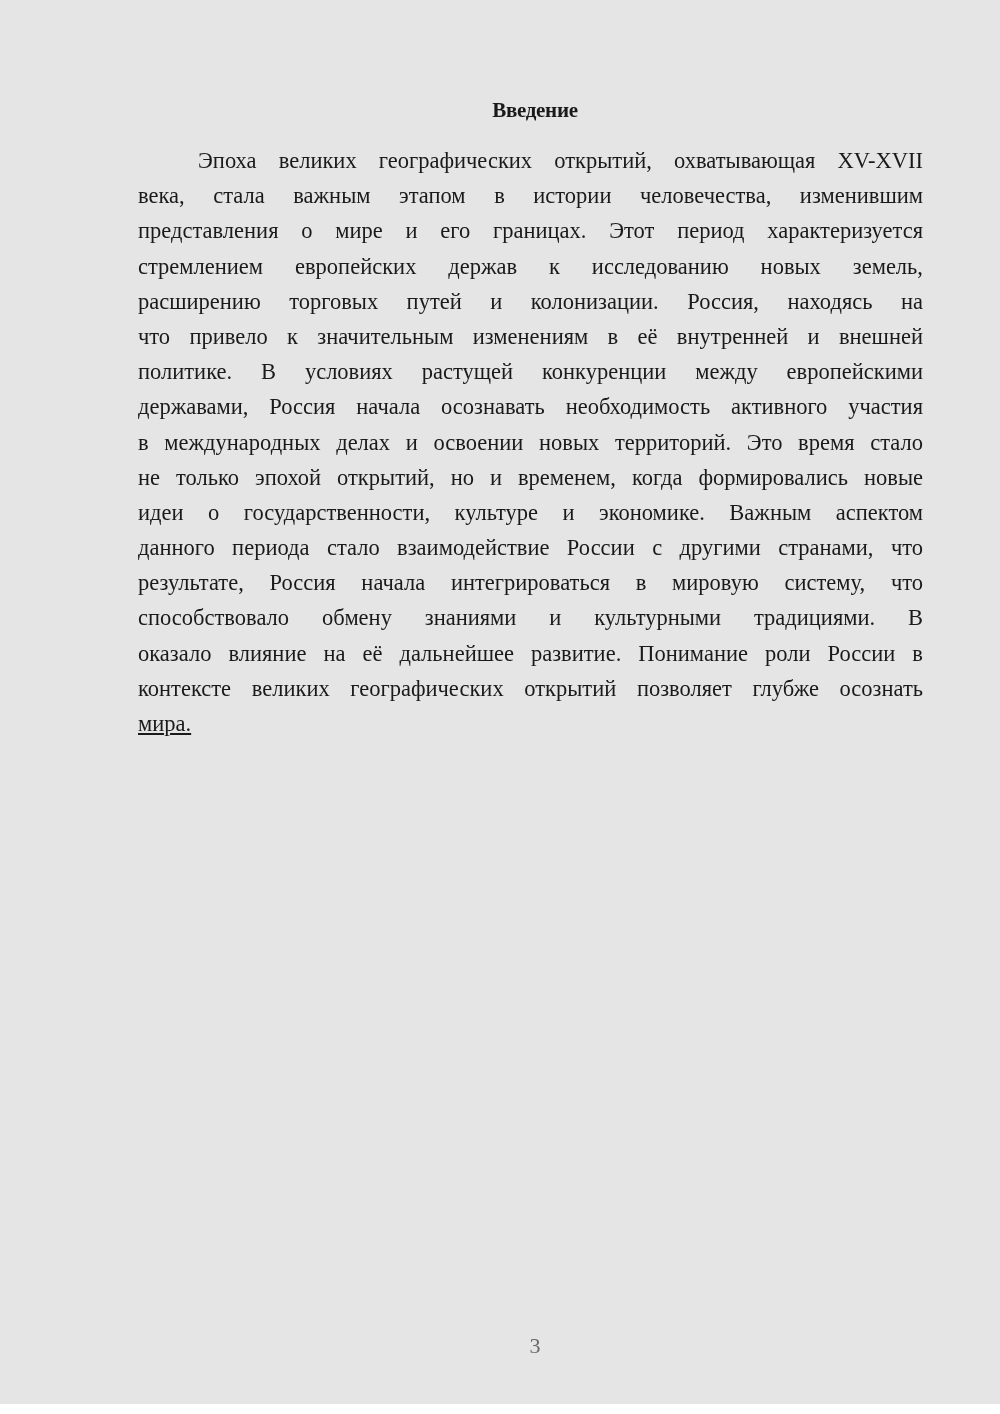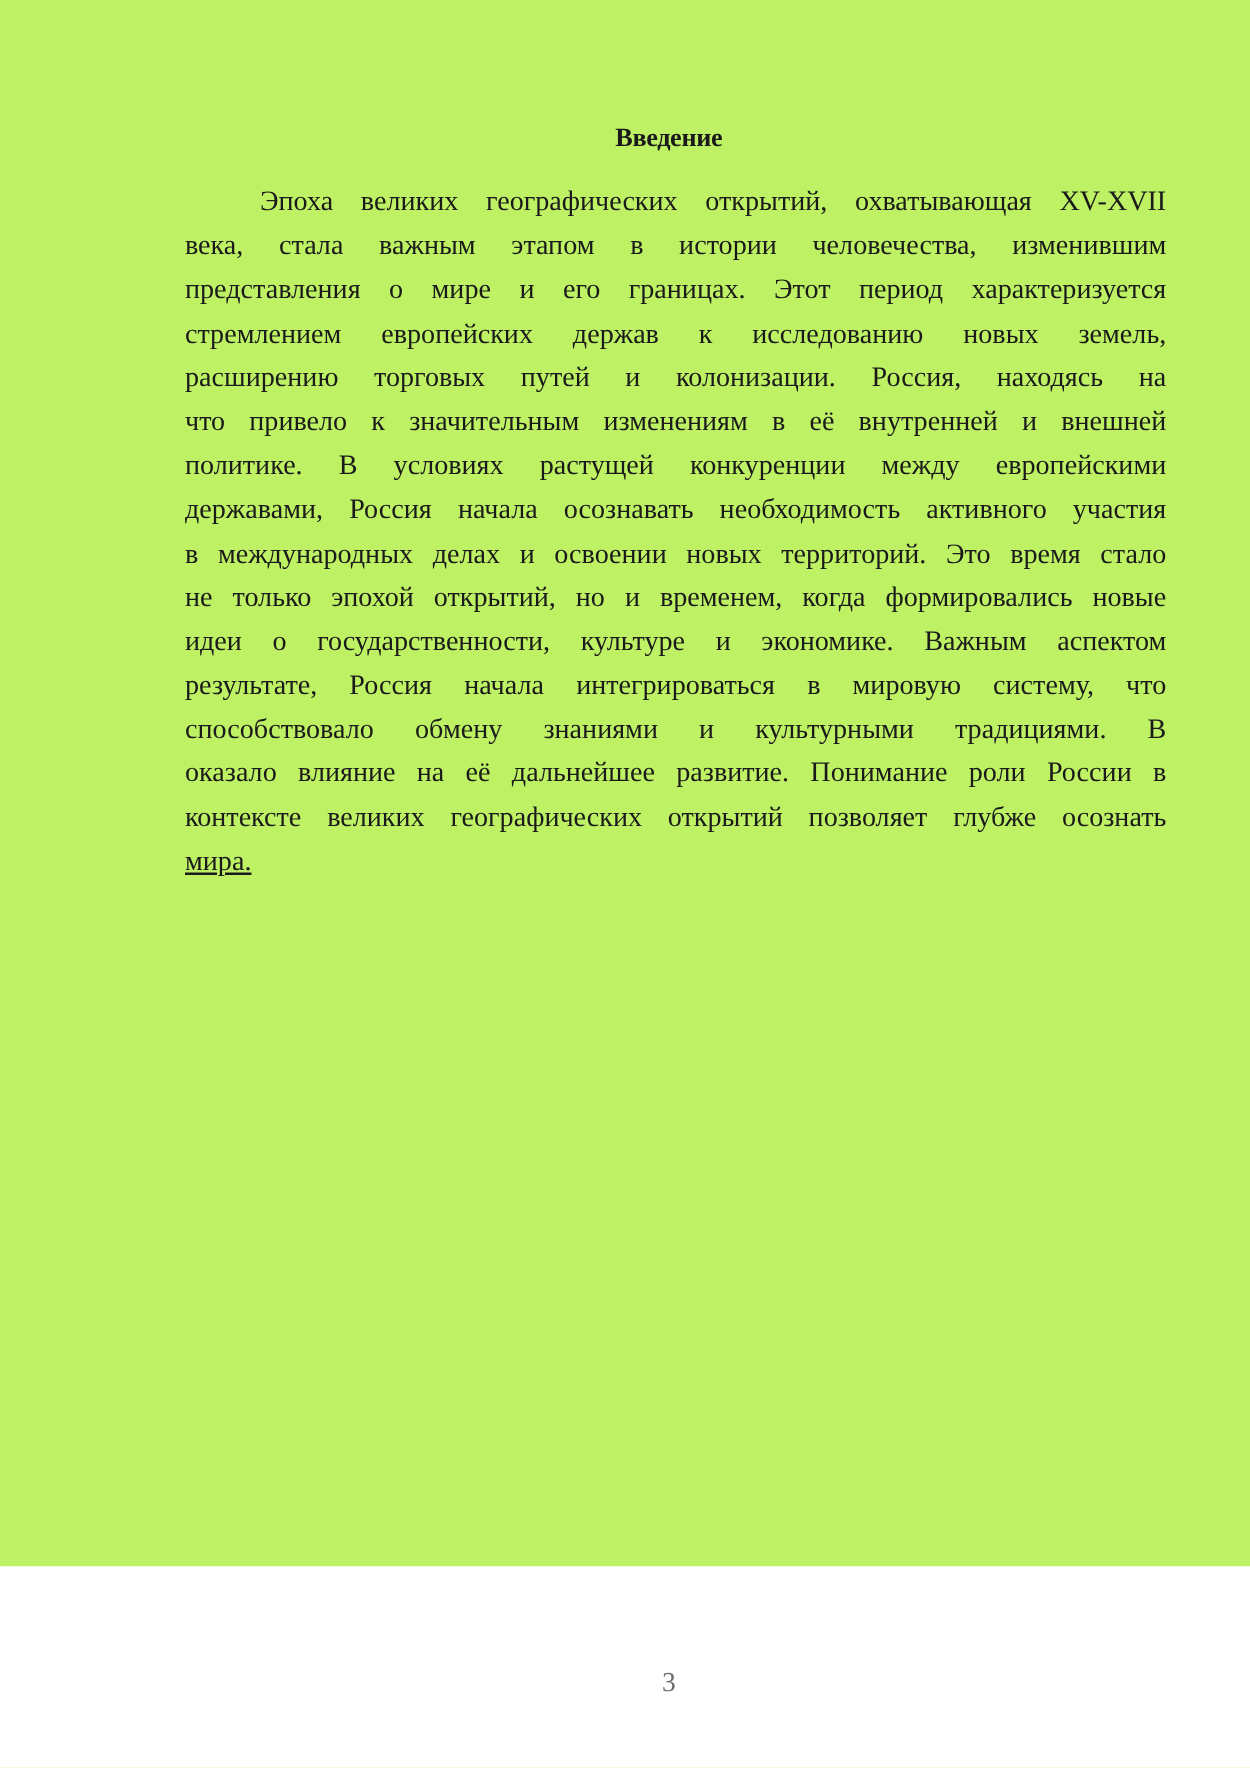--- a/index.html
+++ b/index.html
@@ -12,37 +12,37 @@
       height: 1414px;
       position: relative;
       overflow: hidden;
       font-family: "Liberation Serif", "DejaVu Serif", serif;
       color: #1a1a1a;
     }
     .page {
       position: absolute;
       left: 0; top: 0;
       width: 1000px;
-      height: 1253px;
-      background: #bef264;
+      height: 1404px;
+      background: #e5e5e5;
     }
     .heading {
       position: absolute;
       top: 98px;
       left: 0;
       width: 1070px;
       text-align: center;
       font-weight: bold;
       font-size: 21px;
       letter-spacing: -0.3px;
     }
     .body-text {
       position: absolute;
       top: 143px;
-      left: 148px;
+      left: 138px;
       width: 785px;
       font-size: 22.5px;
       line-height: 35.2px;
     }
     .line {
       display: block;
       text-align: justify;
       text-align-last: justify;
       white-space: nowrap;
       height: 35.2px;
@@ -75,20 +75,21 @@
     <span class="line">века, стала важным этапом в истории человечества, изменившим</span>
     <span class="line">представления о мире и его границах. Этот период характеризуется</span>
     <span class="line">стремлением европейских держав к исследованию новых земель,</span>
     <span class="line">расширению торговых путей и колонизации. Россия, находясь на</span>
     <span class="line">что привело к значительным изменениям в её внутренней и внешней</span>
     <span class="line">политике. В условиях растущей конкуренции между европейскими</span>
     <span class="line">державами, Россия начала осознавать необходимость активного участия</span>
     <span class="line">в международных делах и освоении новых территорий. Это время стало</span>
     <span class="line">не только эпохой открытий, но и временем, когда формировались новые</span>
     <span class="line">идеи о государственности, культуре и экономике. Важным аспектом</span>
+    <span class="line">данного периода стало взаимодействие России с другими странами, что</span>
     <span class="line">результате, Россия начала интегрироваться в мировую систему, что</span>
     <span class="line">способствовало обмену знаниями и культурными традициями. В</span>
     <span class="line">оказало влияние на её дальнейшее развитие. Понимание роли России в</span>
     <span class="line">контексте великих географических открытий позволяет глубже осознать</span>
     <span class="line last">мира.</span>
   </div>
 
   <div class="page-number">3</div>
 </div>
 

